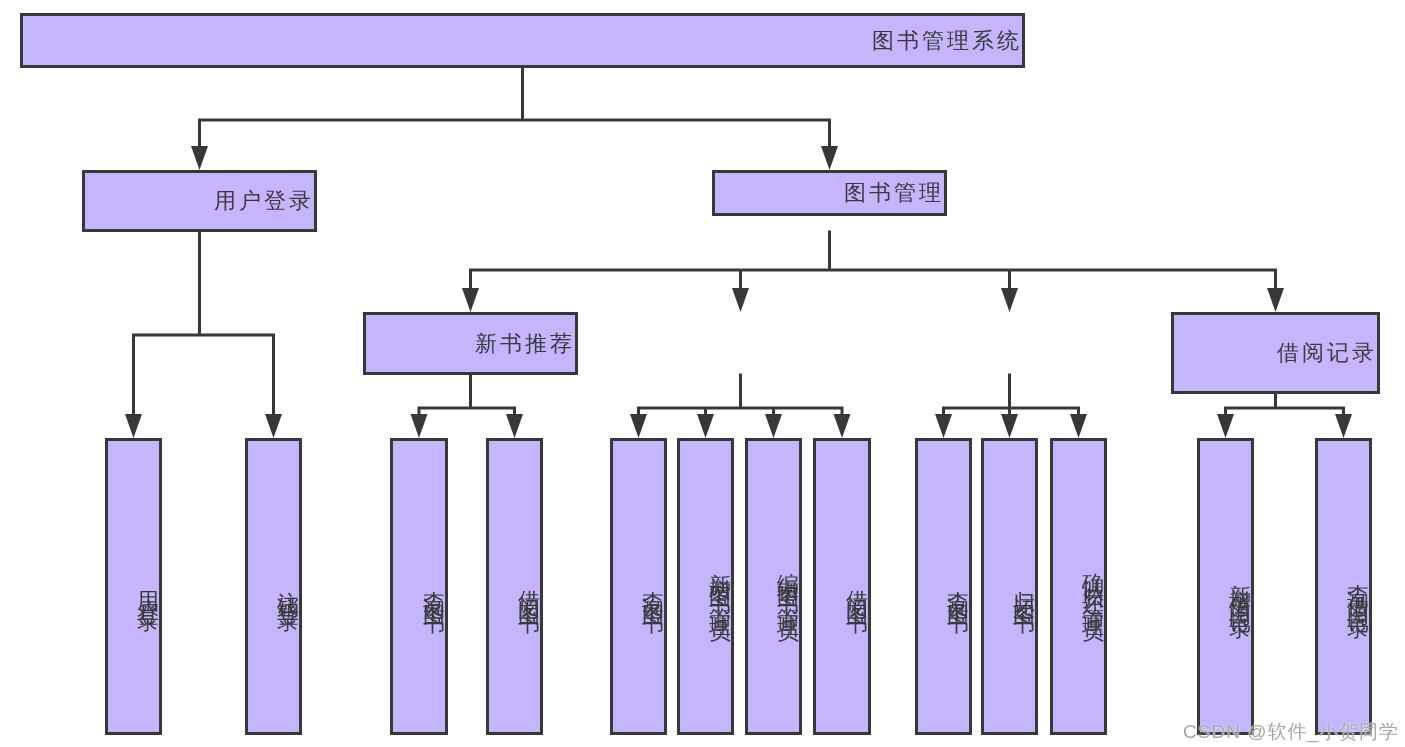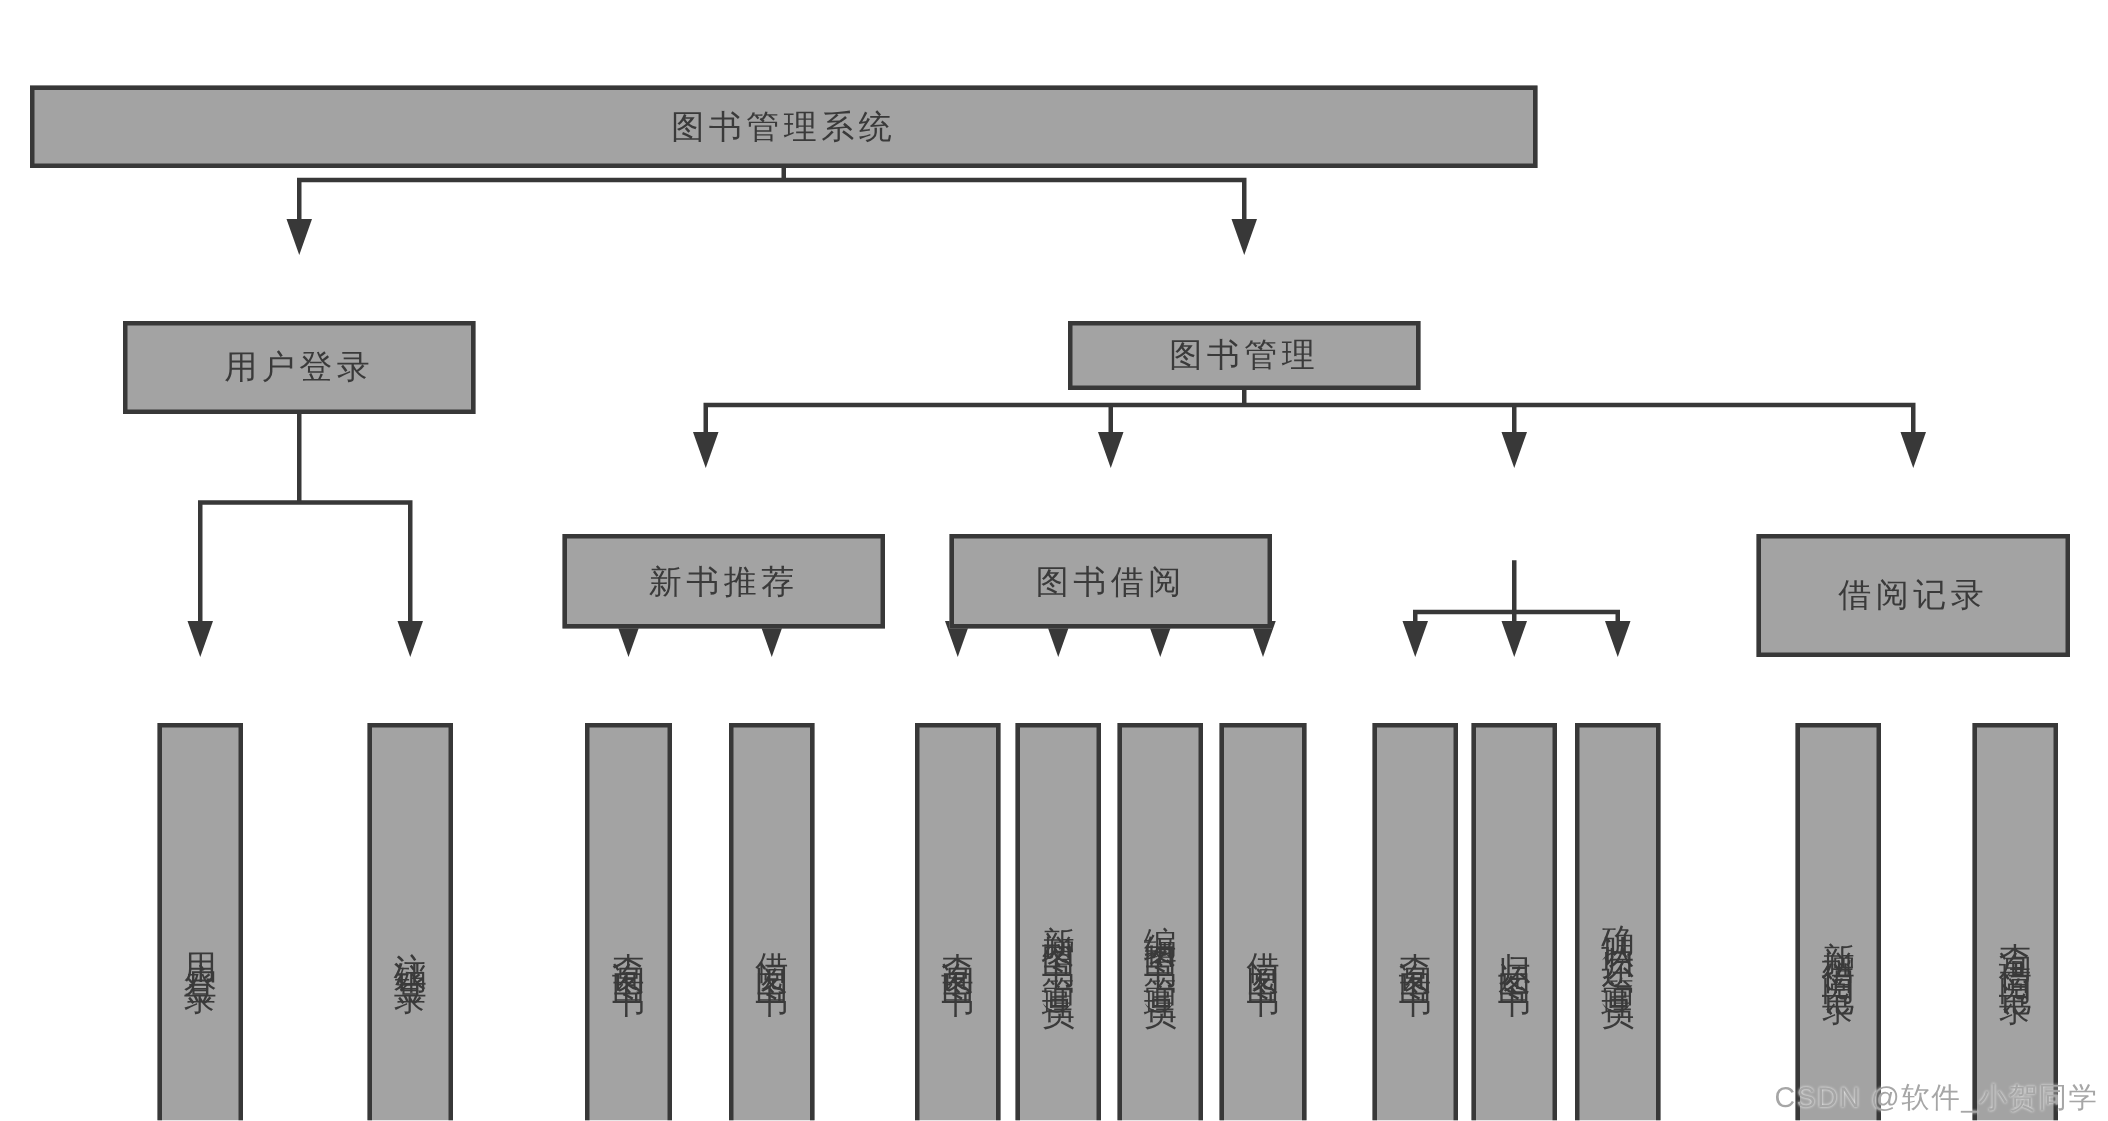--- a/index.html
+++ b/index.html
@@ -13,26 +13,25 @@
   }
   .connectors {
     position: absolute;
     left: 0; top: 0;
     width: 1405px; height: 747px;
   }
   .node {
     position: absolute;
     box-sizing: border-box;
     border: 3px solid #383838;
-    background: #a3a3a3;
+    background: #c4b5fd;
     display: flex;
     align-items: center;
-    justify-content: center;
+    justify-content: flex-end;
     color: #3a3a3a;
-    margin-top: 44px;
   }
   .node.h span {
     font-size: 22px;
     letter-spacing: 3px;
     white-space: nowrap;
   }
   .node.v span {
     writing-mode: vertical-rl;
     text-orientation: mixed;
     font-size: 22px;
@@ -93,25 +92,22 @@
     <span>图书管理系统</span>
   </div>
 
   <div class="node h" style="left:82px; top:170px; width:235px; height:62px;">
     <span>用户登录</span>
   </div>
   <div class="node h" style="left:712px; top:170px; width:235px; height:46px;">
     <span>图书管理</span>
   </div>
 
-  <div class="node h" style="left:375px; top:312px; width:215px; height:63px;">
+  <div class="node h" style="left:363px; top:312px; width:215px; height:63px;">
     <span>新书推荐</span>
-  </div>
-  <div class="node h" style="left:633px; top:312px; width:215px; height:63px;">
-    <span>图书借阅</span>
   </div>
   <div class="node h" style="left:1171px; top:312px; width:209px; height:82px;">
     <span>借阅记录</span>
   </div>
 
   <div class="node v" style="left:105px; top:438px; width:57px; height:297px;">
     <span>用户登录</span>
   </div>
   <div class="node v" style="left:245px; top:438px; width:57px; height:297px;">
     <span>注销登录</span>

